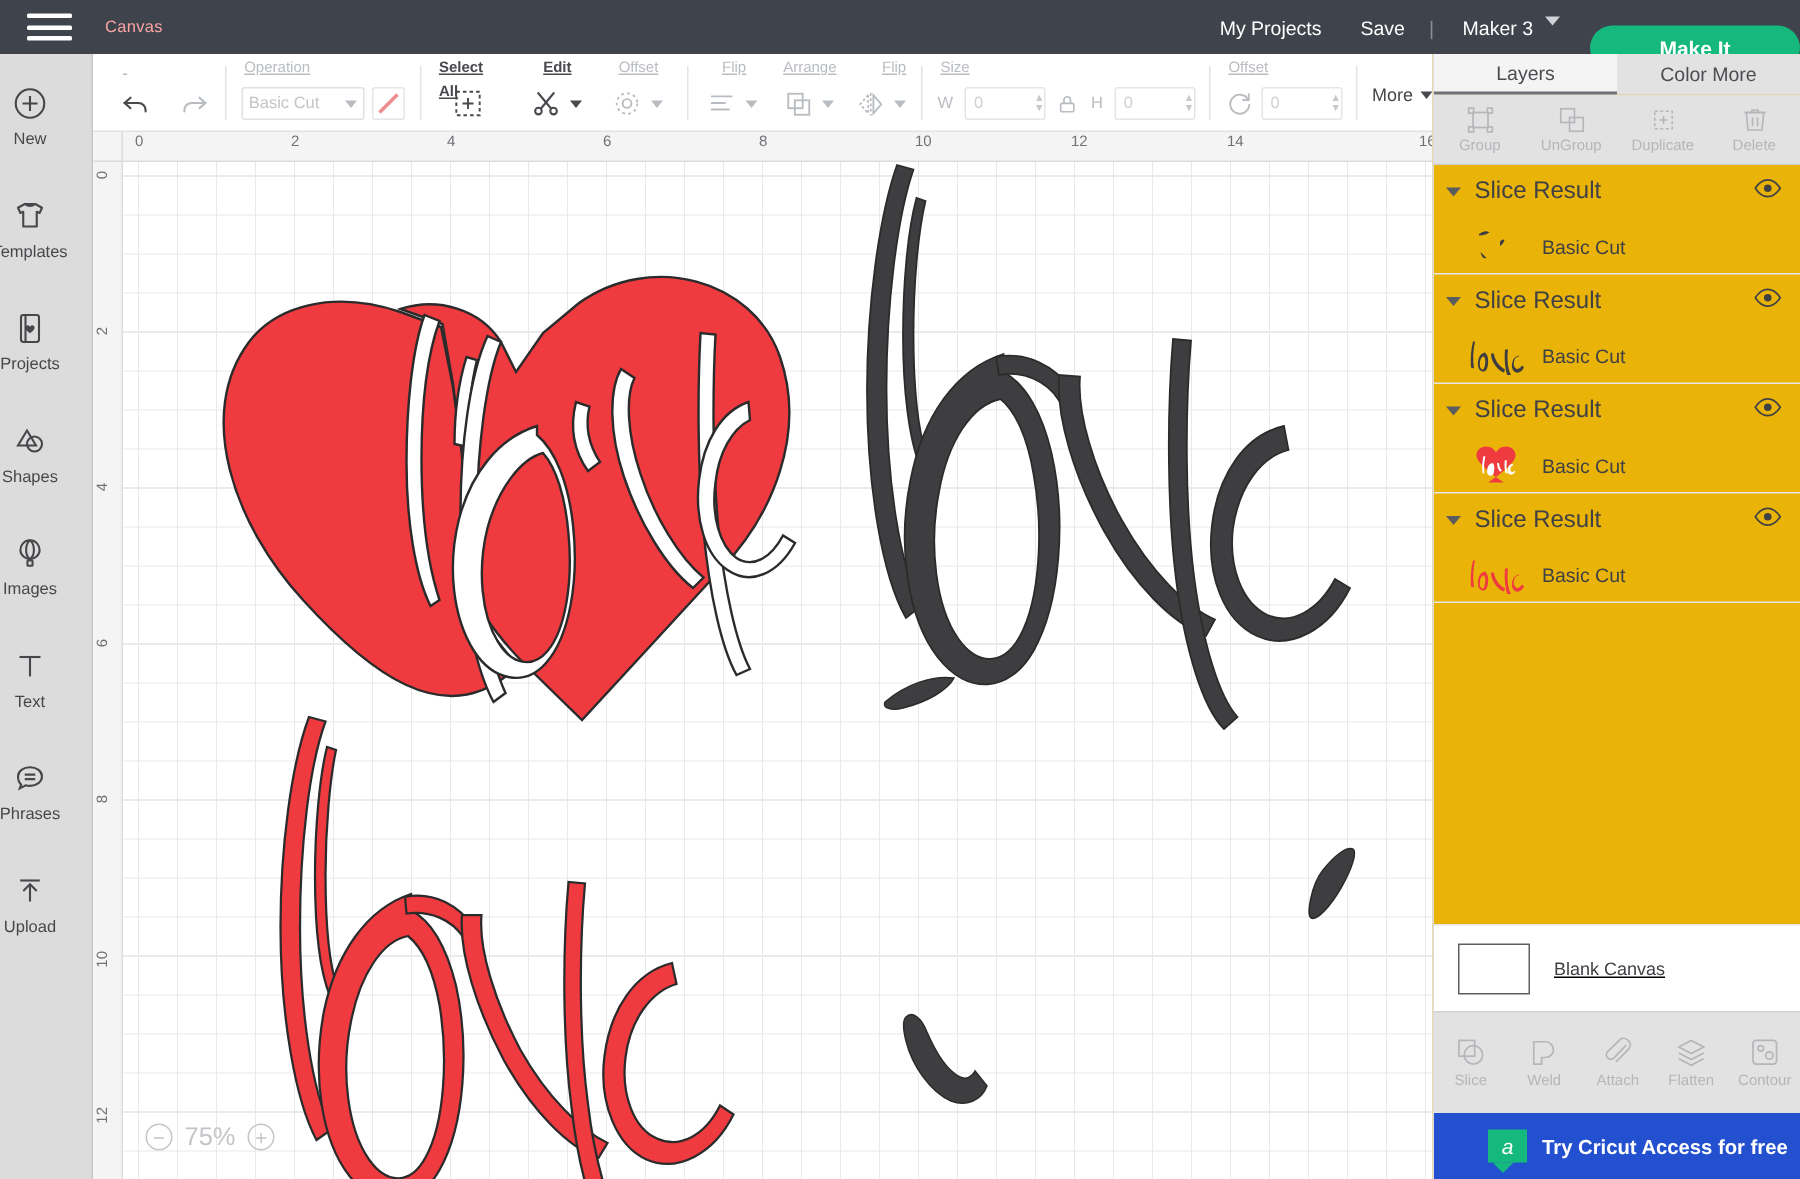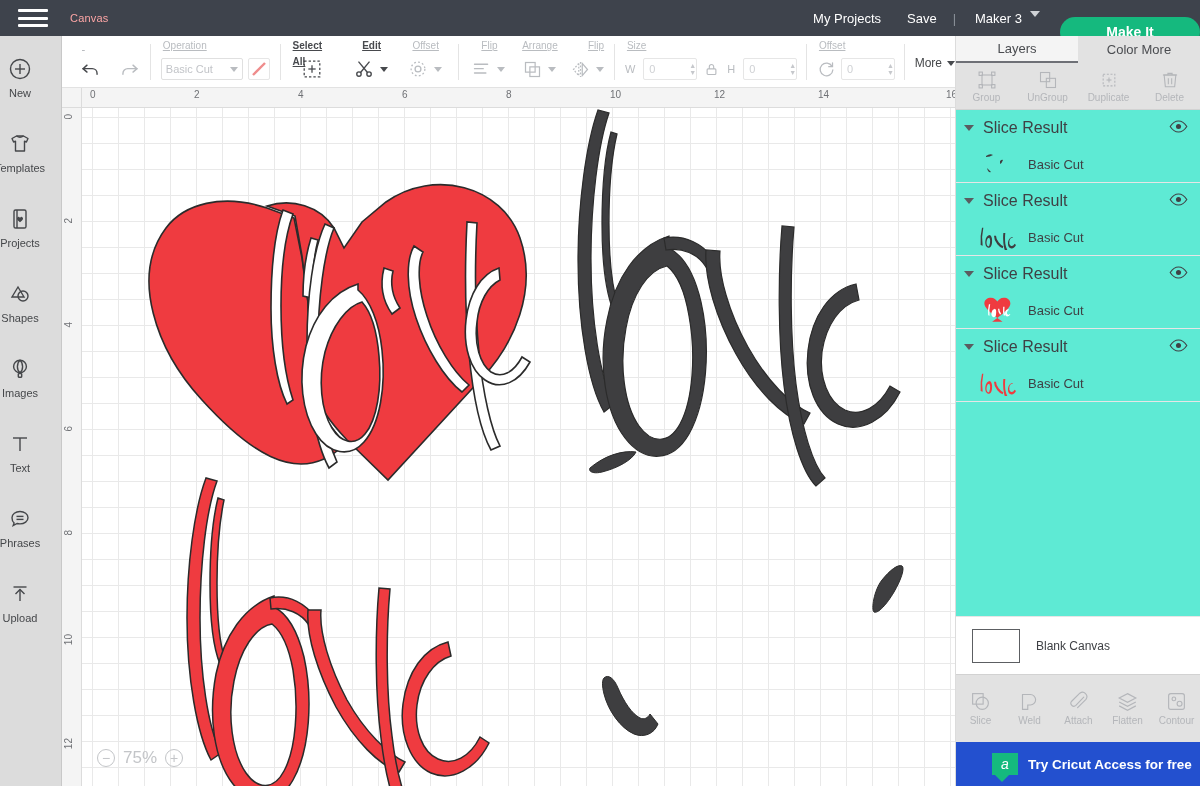--- a/index.html
+++ b/index.html
@@ -126,42 +126,42 @@
     position:absolute; left: 35px; bottom: 18px;
     display:flex; align-items:center; gap:8px; color:#c3c5c8;
     font-size: 17px; z-index: 5; user-select:none;
   }
   .zbtn { width:18px;height:18px;border:1.5px solid #c3c5c8;border-radius:50%;
           display:flex;align-items:center;justify-content:center;font-size:14px;line-height:1;cursor:pointer; }
 
   
   .rpanel {
     position:absolute; top:36px; right:0; width:245px; height:750px;
-    background:#5eead4; border-left:1px solid #dcdcdc;
+    background:#eab308; border-left:1px solid #dcdcdc;
   }
   .rtabs { display:flex; height:27px; background:#e2e2e2; }
   .rtab { flex:1; display:flex; align-items:center; justify-content:center;
           font-size:13px; color:#4a4c50; cursor:pointer; }
   .rtab.active { background:#f4f4f4; border-bottom: 2px solid #6e7076; }
   .ractions { display:flex; height:47px; background:#e2e2e2; border-bottom:1px solid #d2d2d2; }
   .raction { flex:1; display:flex; flex-direction:column; align-items:center; justify-content:center;
              color:#b4b6ba; font-size:10px; gap:2px; cursor:pointer;}
   .layer-group { border-bottom:1px solid #e6e6e6; }
   .layer-head { display:flex; align-items:center; height:36px; padding: 0 12px 0 8px; }
   .lg-caret { width:0;height:0;border-left:5px solid transparent;border-right:5px solid transparent;
               border-top:6px solid #5a5c60; margin-right:9px; cursor:pointer;}
   .lg-title { font-size:16px; color:#3f4145; flex:1; }
   .eye { margin-left:auto; cursor:pointer; }
   .layer-row { display:flex; align-items:center; height:36px; padding-left:22px; gap:10px; cursor:pointer; }
   .layer-thumb { width:40px; height:26px; display:flex; align-items:center; justify-content:center; }
   .layer-name { font-size:13px; color:#3f4145; }
   .blank-canvas {
     position:absolute; bottom: 112px; left:0; width:245px; height:58px;
     display:flex; align-items:center; gap:16px; padding-left:16px;
-    border-top:1px solid #e6e6e6; background:#fff;
+    border-top:1px solid #e6e6e6; background:#fff;text-decoration:underline;
   }
   .bc-swatch { width:48px;height:34px;background:#fff;border:1px solid #5c5e62; }
   .bc-label { font-size:12px; color:#3f4145; }
   .rbottom {
     position:absolute; bottom: 44px; left:0; width:245px; height:68px;
     background:#e2e2e2; display:flex; border-top:1px solid #d2d2d2;
   }
   .rb-item { flex:1; display:flex; flex-direction:column; align-items:center; justify-content:center;
              color:#b4b6ba; font-size:10px; gap:3px; cursor:pointer; overflow:hidden;}
   .promo {

